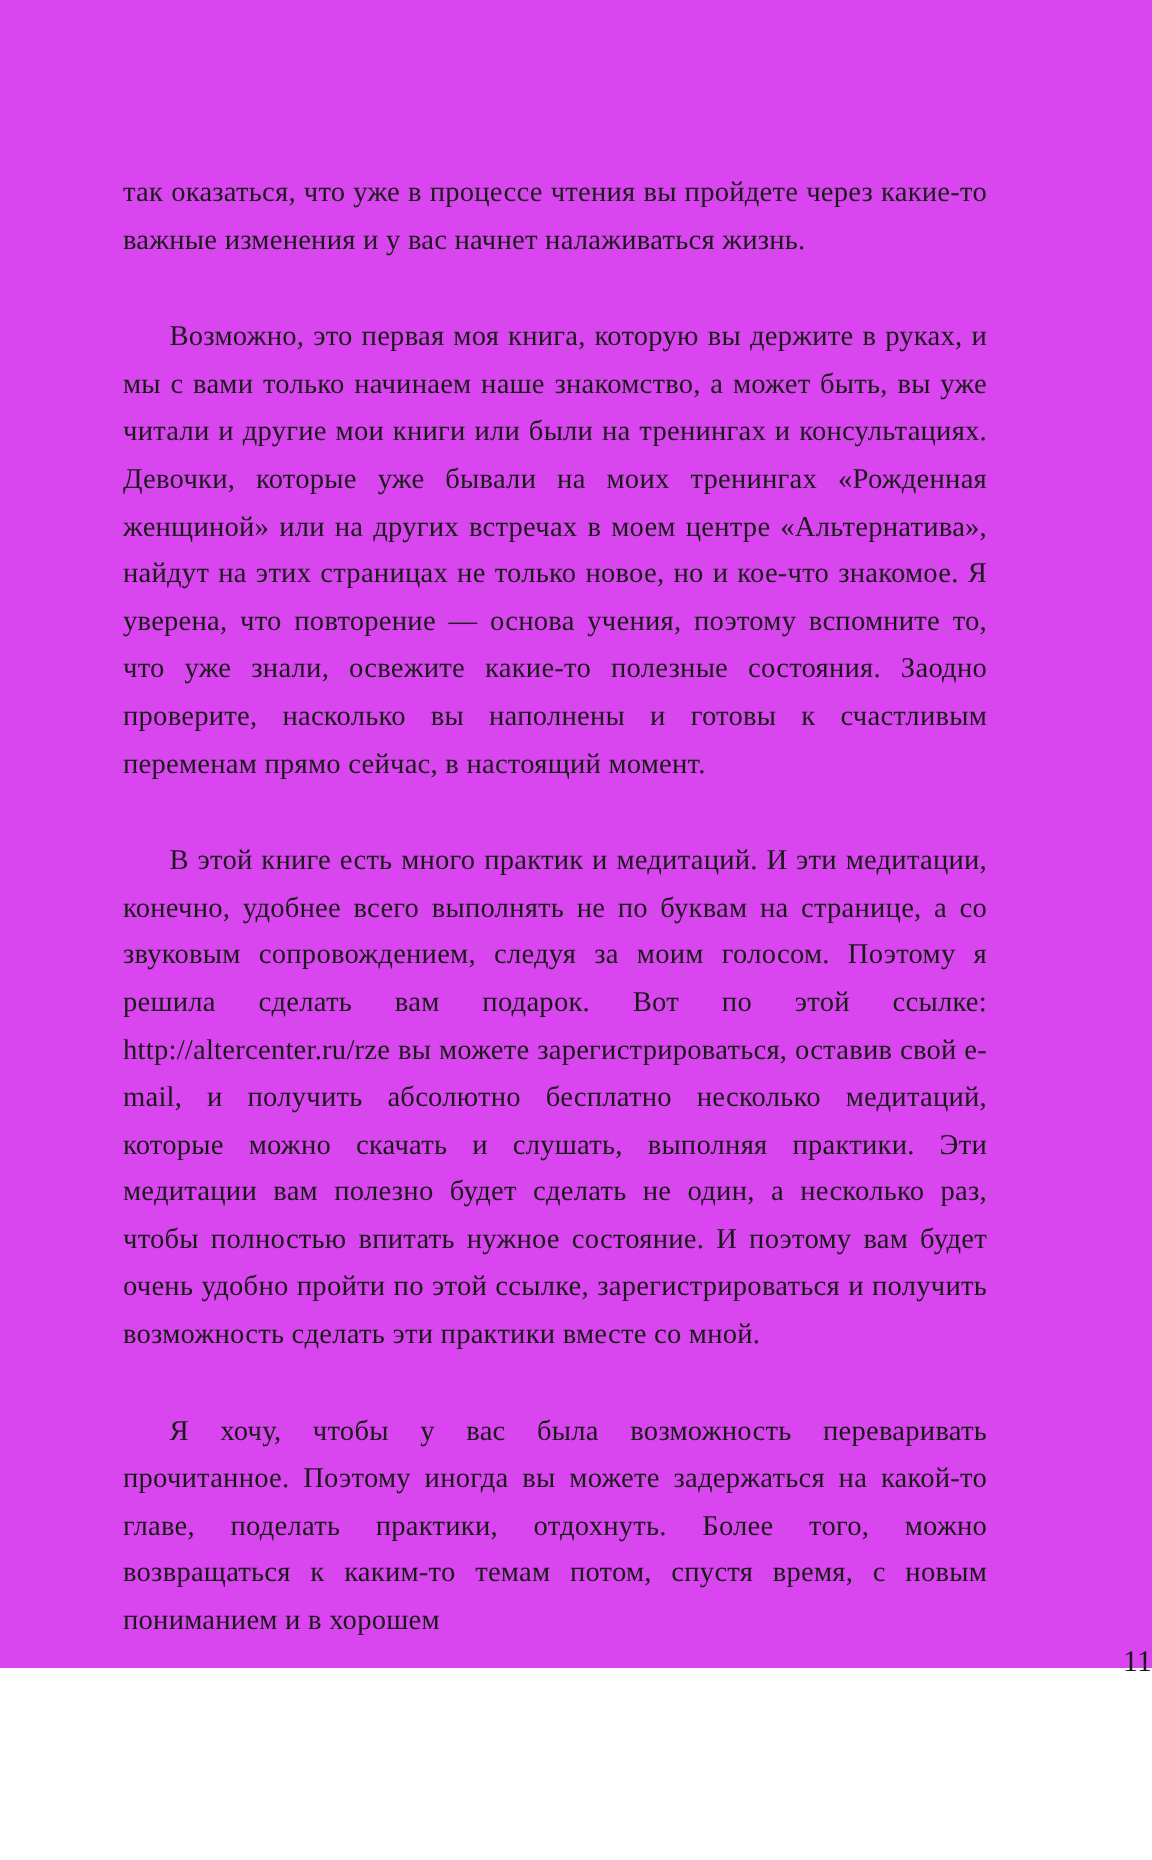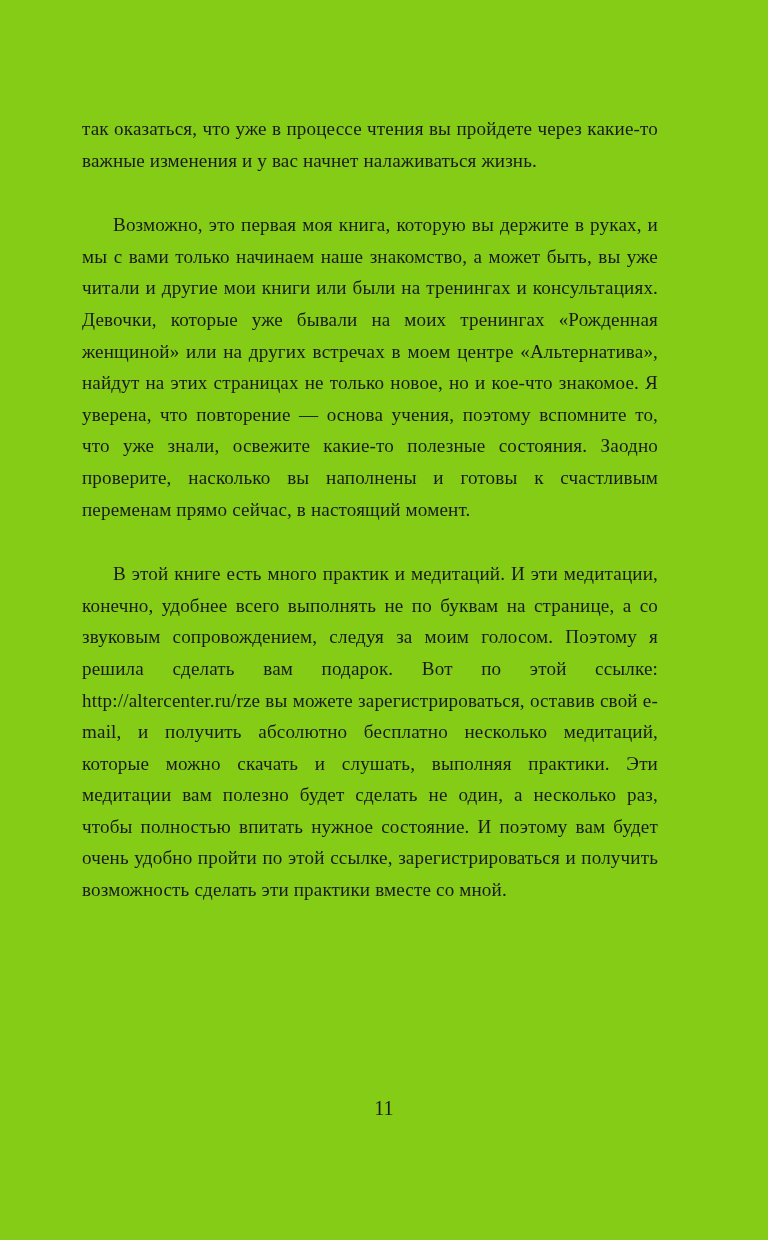--- a/index.html
+++ b/index.html
@@ -13,22 +13,22 @@
     font-family: "Liberation Serif", "DejaVu Serif", serif;
     color: #141414;
     position: relative;
     overflow: hidden;
   }
   .page {
     position: absolute;
     left: 0;
     top: 0;
     width: 768px;
-    height: 1240px;
-    background: #84cc16;
+    height: 1112px;
+    background: #d946ef;
   }
   .text-column {
     position: absolute;
     left: 82px;
     top: 113px;
     width: 576px;
   }
   .para {
     margin: 0;
     font-size: 19.1px;
@@ -42,30 +42,31 @@
     margin-top: 33px;
   }
   .para.indent {
     text-indent: 31px;
   }
   .page-number {
     position: absolute;
     left: 0;
     top: 1096px;
     width: 768px;
-    text-align: center;
+    text-align: right;
     font-size: 20px;
     line-height: 24px;
     color: #1a1a1a;
     font-family: "Liberation Serif", "DejaVu Serif", serif;
   }
 </style>
 </head>
 <body>
 
 <div class="page">
   <div class="text-column">
     <p class="para">так оказаться, что уже в процессе чтения вы пройдете через какие-то важные изменения и у вас начнет налаживаться жизнь.</p>
     <p class="para indent">Возможно, это первая моя книга, которую вы держите в руках, и мы с вами только начинаем наше знакомство, а может быть, вы уже читали и другие мои книги или были на тренингах и консультациях. Девочки, которые уже бывали на моих тренингах «Рожденная женщиной» или на других встречах в моем центре «Альтернатива», найдут на этих страницах не только новое, но и кое-что знакомое. Я уверена, что повторение — основа учения, поэтому вспомните то, что уже знали, освежите какие-то полезные состояния. Заодно проверите, насколько вы наполнены и готовы к счастливым переменам прямо сейчас, в настоящий момент.</p>
     <p class="para indent">В этой книге есть много практик и медитаций. И эти медитации, конечно, удобнее всего выполнять не по буквам на странице, а со звуковым сопровождением, следуя за моим голосом. Поэтому я решила сделать вам подарок. Вот по этой ссылке: http://altercenter.ru/rze вы можете зарегистрироваться, оставив свой e-mail, и получить абсолютно бесплатно несколько медитаций, которые можно скачать и слушать, выполняя практики. Эти медитации вам полезно будет сделать не один, а несколько раз, чтобы полностью впитать нужное состояние. И поэтому вам будет очень удобно пройти по этой ссылке, зарегистрироваться и получить возможность сделать эти практики вместе со мной.</p>
+    <p class="para indent">Я хочу, чтобы у вас была возможность переваривать прочитанное. Поэтому иногда вы можете задержаться на какой-то главе, поделать практики, отдохнуть. Более того, можно возвращаться к каким-то темам потом, спустя время, с новым пониманием и в хорошем</p>
   </div>
   <div class="page-number">11</div>
 </div>
 
 </body></html>

